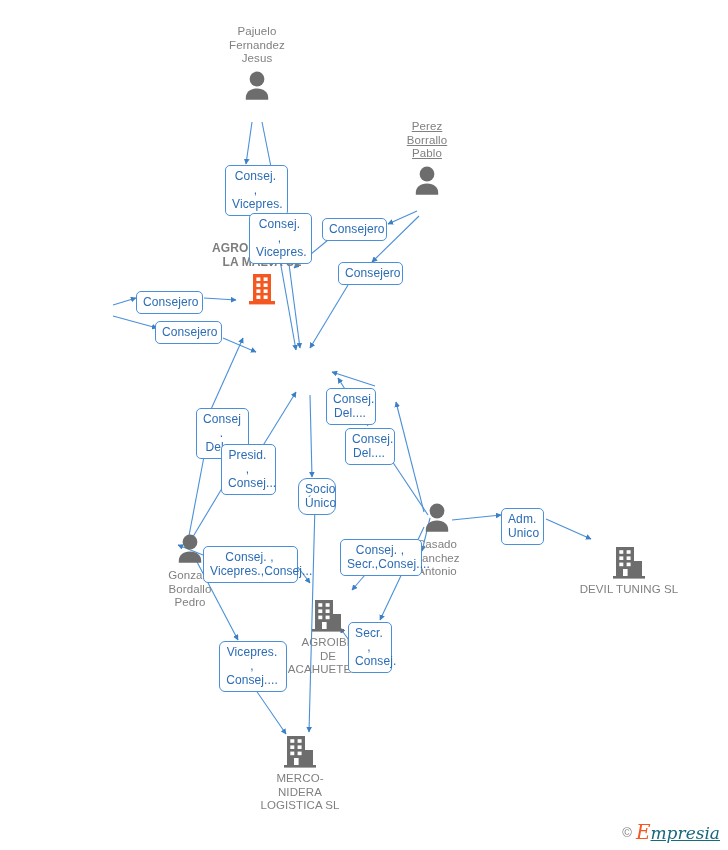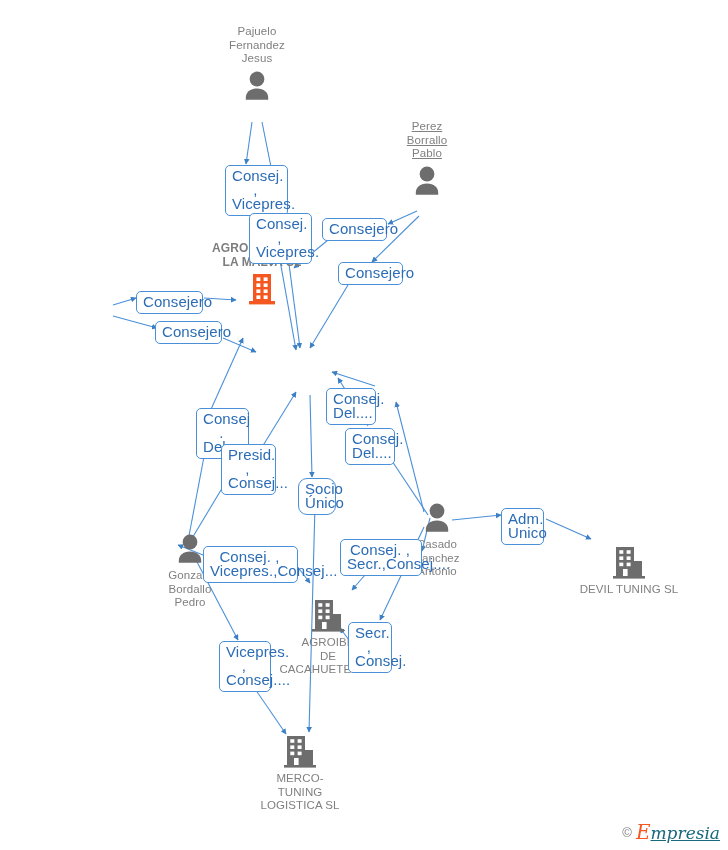--- a/index.html
+++ b/index.html
@@ -57,21 +57,21 @@
   }
 
   
   .badge {
     position: absolute;
     box-sizing: border-box;
     background: #ffffff;
     border: 1px solid #4a90d9;
     border-radius: 5px;
     color: #2b6cb5;
-    font-size: 15px;
+    font-size: 12px;
     line-height: 14px;
     text-align: center;
     padding: 3px 8px 4px 6px;
     white-space: pre-line;
     letter-spacing: 0.1px;
   }
 
   
   #watermark {
     position: absolute;
@@ -282,21 +282,21 @@
             <rect x="16.6" y="5.2" width="4" height="3.6"></rect>
           <rect x="9.3" y="11.4" width="4" height="3.6"></rect>
             <rect x="16.6" y="11.4" width="4" height="3.6"></rect>
           <rect x="9.3" y="17.6" width="4" height="3.6"></rect>
             <rect x="16.6" y="17.6" width="4" height="3.6"></rect>
           <rect x="13" y="24" width="4.6" height="7"></rect>
         </g>
       </svg>
     </span>
     <span class="cap">MERCO-
-TUNING
+NIDERA
 LOGISTICA SL</span>
   </div>
 
   <div class="badge" style="left:225px; top:165px; width:63px;">Consej. ,
 Vicepres.</div>
   <div class="badge" style="left:249px; top:213px; width:63px;">Consej. ,
 Vicepres.</div>
   <div class="badge" style="left:322px; top:218px; width:65px;">Consejero</div>
   <div class="badge" style="left:338px; top:262px; width:65px;">Consejero</div>
   <div class="badge" style="left:136px; top:291px; width:67px;">Consejero</div>
@@ -312,21 +312,21 @@
   <div class="badge" style="left:298px; top:478px; width:38px;border-radius:9px;">Socio
 Único</div>
   <div class="badge" style="left:501px; top:508px; width:43px;">Adm.
 Unico</div>
   <div class="badge" style="left:203px; top:546px; width:95px;">Consej. ,
 Vicepres.,Consej...</div>
   <div class="badge" style="left:340px; top:539px; width:82px;">Consej. ,
 Secr.,Consej....</div>
   <div class="badge" style="left:348px; top:622px; width:44px;">Secr. ,
 Consej.</div>
-  <div class="badge" style="left:219px; top:641px; width:52px;">Vicepres. ,
+  <div class="badge" style="left:219px; top:641px; width:68px;border-radius:6px;">Vicepres. ,
 Consej....</div>
 
   <div id="watermark">
     <span class="cmark">©</span>
     <span class="brand"><span class="e">E</span><span class="rest">mpresia</span></span>
   </div>
 
 </div>
 
 </body></html>

